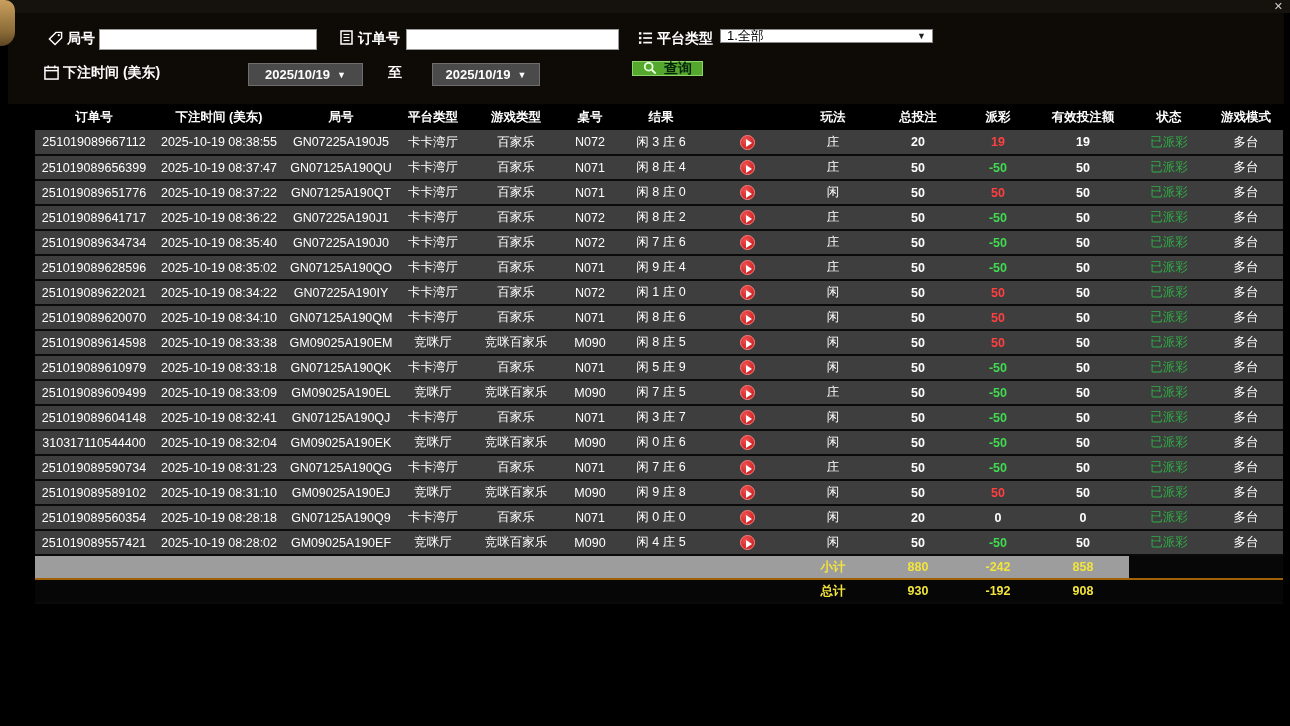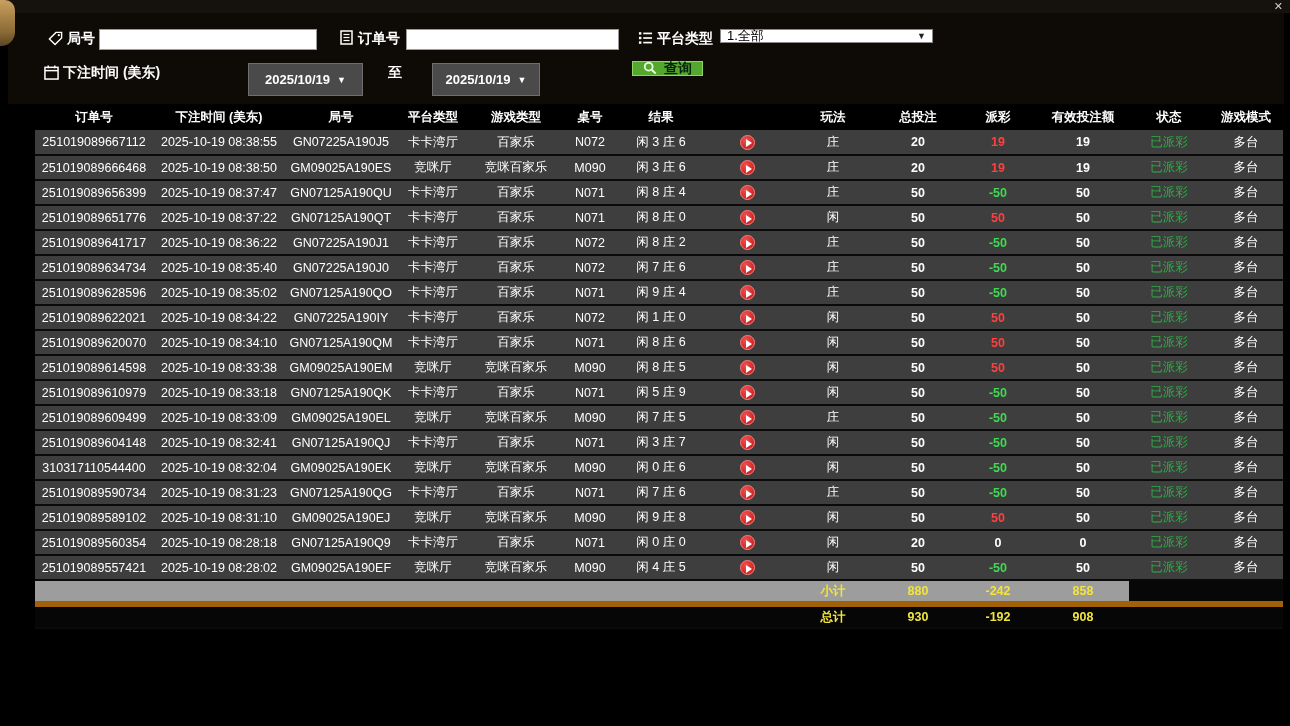--- a/index.html
+++ b/index.html
@@ -36,21 +36,21 @@
     position: absolute; height: 21px; background: #fff; border: 1px solid #9a9a9a;
     font-size: 13px; padding: 0 4px; color: #000;
   }
   .fselect {
     position: absolute; height: 14px; width: 213px; background: #fff; color: #000;
     border: 1px solid #888; display: flex; align-items: center;
     justify-content: space-between; padding: 0 6px; font-size: 13px; cursor: pointer;
   }
   .fselect .sel-arrow { font-size: 9px; color: #222; }
   .datebox {
-    position: absolute; height: 33px; background: #4a4a4a; border: 1px solid #6e6e6e;
+    position: absolute; height: 23px; background: #4a4a4a; border: 1px solid #6e6e6e;
     color: #fff; font-weight: bold; font-size: 13px; display: flex; align-items: center;
     justify-content: center; gap: 7px; cursor: pointer; padding: 0 8px;
   }
   .datebox .dd-arrow { font-size: 9px; }
   .query-btn {
     position: absolute; height: 15px; padding: 0 10px;
     background: var(--button, #54a82e); border: 1px solid #8fd468;
     display: flex; align-items: center; gap: 5px;
     font-size: 14px; font-weight: bold; color: #05230a; cursor: pointer;
   }
@@ -75,21 +75,21 @@
     width: 15px; height: 15px; border-radius: 50%;
     background: radial-gradient(circle at 35% 30%, #f05050, #c01414);
     border: 1px solid #ff8080; margin: 0 auto; position: relative; cursor: pointer;
   }
   .play-btn::after {
     content: ""; position: absolute; left: 5px; top: 3.5px;
     border-left: 6px solid #fff; border-top: 4px solid transparent; border-bottom: 4px solid transparent;
   }
   tr.subtotal-row td {
     background: #9d9d9d; height: 24px; font-size: 12.5px;
-    border-bottom: 6px solid #a16207; text-align: center;
+    border-bottom: 2px solid #a16207; text-align: center;
   }
   tr.subtotal-row td.dark-end { background: #070707; }
   tr.grand-row td {
     background: #060606; height: 24px; font-size: 12.5px; text-align: center;
   }
   .ftr-txt { color: var(--totals, #f2e43c); font-weight: bold; }
 </style>
 </head>
 <body>
 
@@ -215,38 +215,20 @@
             <div class="play-btn"></div>
           </td>
     <td>庄</td>
     <td class="num">20</td>
     <td class="payout pos">19</td>
     <td class="num">19</td>
     <td class="status-cell">已派彩</td>
     <td>多台</td>
   </tr>
 
-  <tr>
-    <td>251019089666468</td>
-    <td>2025-10-19 08:38:50</td>
-    <td>GM09025A190ES</td>
-    <td>竞咪厅</td>
-    <td>竞咪百家乐</td>
-    <td>M090</td>
-    <td>闲 3 庄 6</td>
-    <td>
-            <div class="play-btn"></div>
-          </td>
-    <td>庄</td>
-    <td class="num">20</td>
-    <td class="payout pos">19</td>
-    <td class="num">19</td>
-    <td class="status-cell">已派彩</td>
-    <td>多台</td>
-  </tr>
 
   <tr>
     <td>251019089656399</td>
     <td>2025-10-19 08:37:47</td>
     <td>GN07125A190QU</td>
     <td>卡卡湾厅</td>
     <td>百家乐</td>
     <td>N071</td>
     <td>闲 8 庄 4</td>
     <td>

